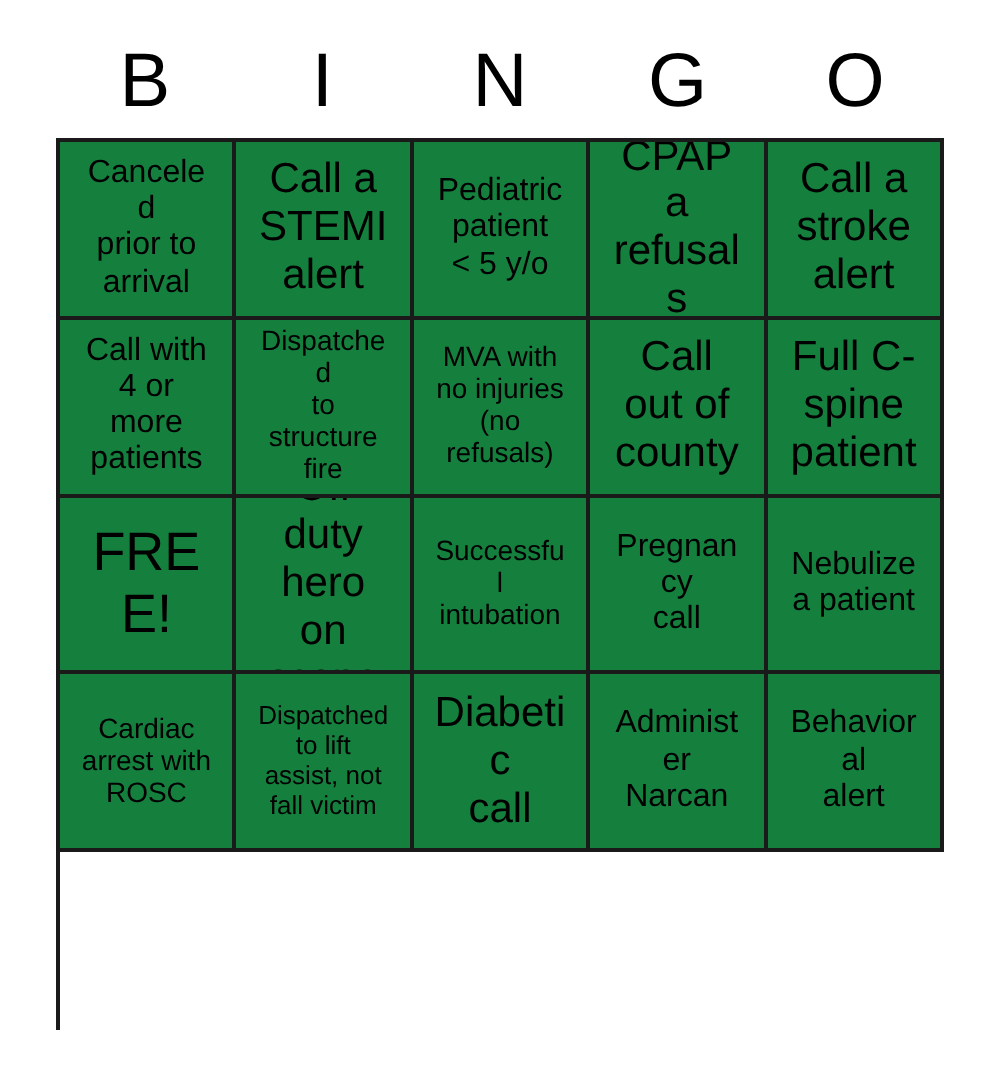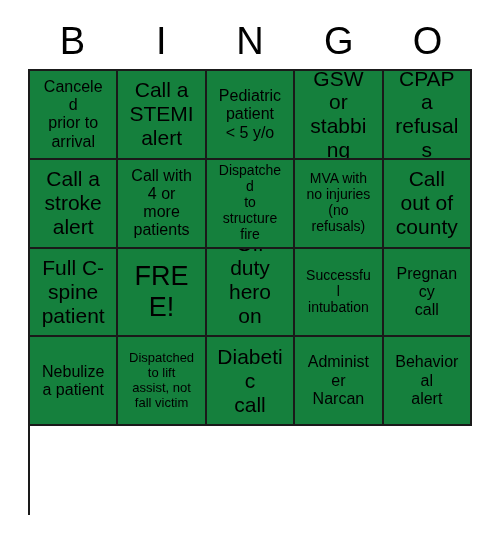--- a/index.html
+++ b/index.html
@@ -101,24 +101,20 @@
         <span class="cell-text sz-lg">Call a
 STEMI
 alert</span>
       </div>
       <div class="cell">
         <span class="cell-text sz-md">Pediatric
 patient
 &lt; 5 y/o</span>
       </div>
       <div class="cell">
-        <span class="cell-text sz-lg">GSW or
-stabbing</span>
-      </div>
-      <div class="cell">
         <span class="cell-text sz-lg">CPAP
 a
 refusals</span>
       </div>
       <div class="cell">
         <span class="cell-text sz-lg">Call a
 stroke
 alert</span>
       </div>
       <div class="cell">
@@ -162,20 +158,25 @@
       </div>
       <div class="cell">
         <span class="cell-text sz-sm">Pregnancy
 call</span>
       </div>
       <div class="cell">
         <span class="cell-text sz-md">Nebulize
 a patient</span>
       </div>
       <div class="cell">
+        <span class="cell-text sz-xs">Cardiac
+arrest with
+ROSC</span>
+      </div>
+      <div class="cell">
         <span class="cell-text sz-xxs">Dispatched
 to lift
 assist, not
 fall victim</span>
       </div>
       <div class="cell">
         <span class="cell-text sz-lg">Diabetic
 call</span>
       </div>
       <div class="cell">

